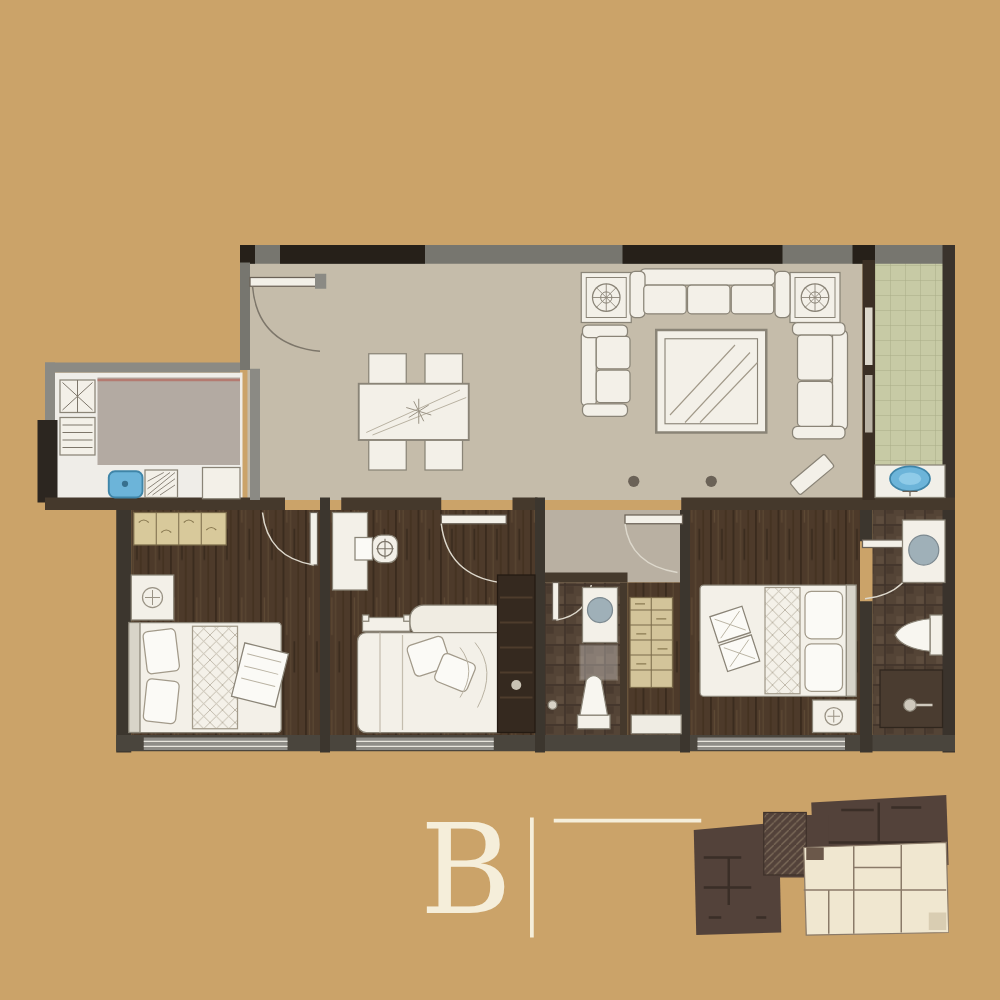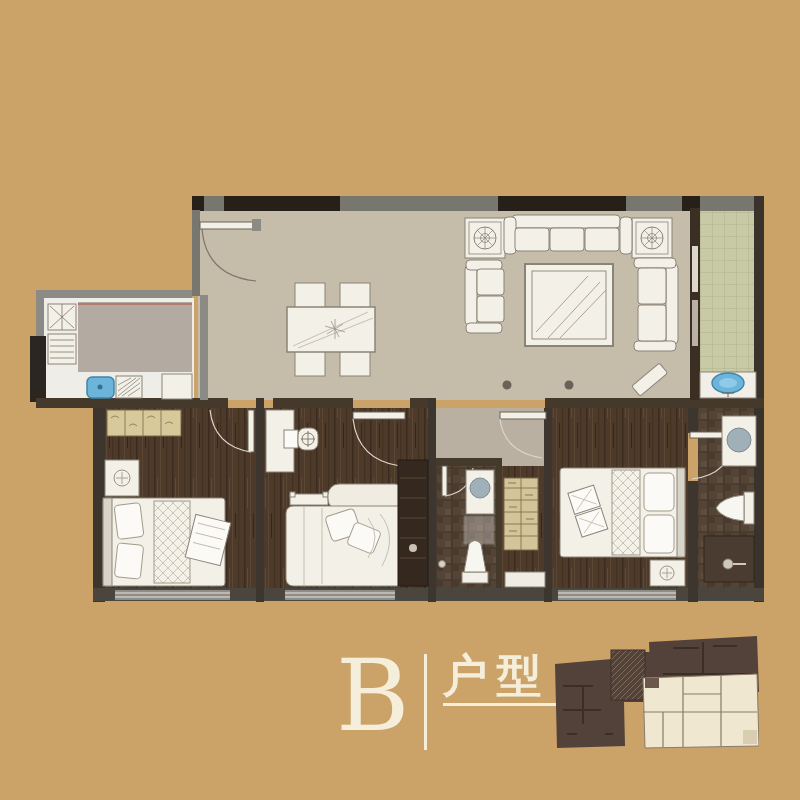--- a/index.html
+++ b/index.html
@@ -359,21 +359,20 @@
         <circle cx="700" cy="376" r="5" fill="#cfc9bd" stroke="#8a8477"></circle>
         <path d="M705 376 H718" stroke="#cfc9bd" stroke-width="2"></path>
       </g>
     </g>
   </svg>
 
   <div class="branding">
     <div class="unit-letter">B</div>
     <div class="divider"></div>
     <div class="unit-text">
-      <div class="unit-title">户型</div>
       <div class="unit-underline"></div>
     </div>
   </div>
 
   <svg class="minimap-svg" viewBox="0 0 206 118">
     <defs>
       <pattern id="stairhatch" width="6" height="6" patternUnits="userSpaceOnUse">
         <rect width="6" height="6" fill="#53423a"></rect>
         <path d="M0 6 L6 0" stroke="#7d6c5a" stroke-width="1"></path>
       </pattern>

